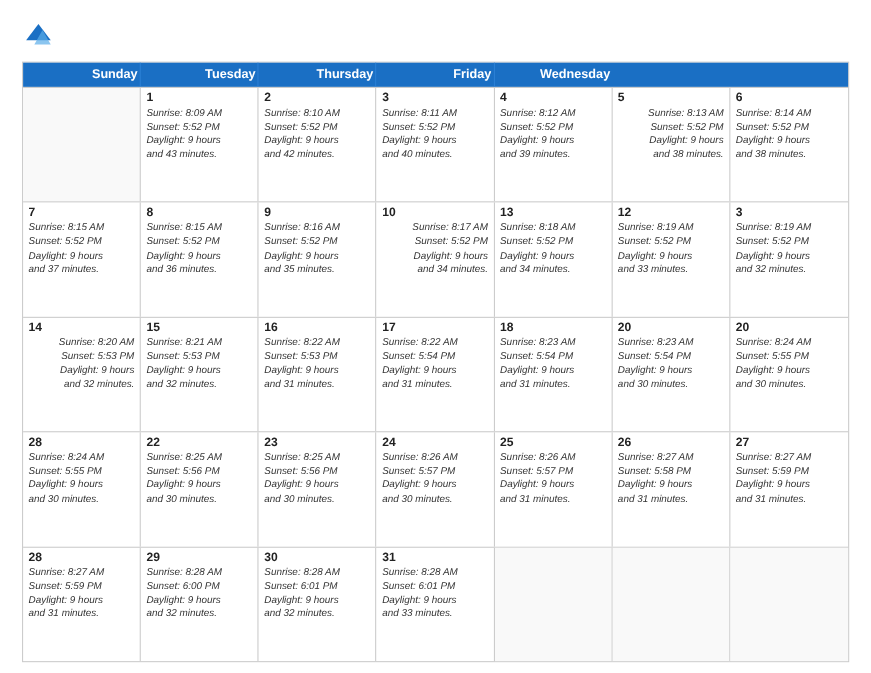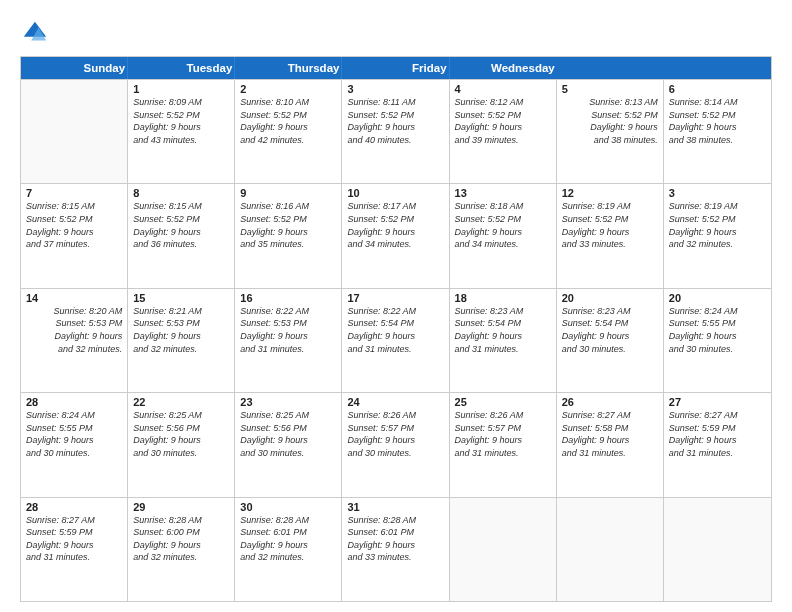--- a/index.html
+++ b/index.html
@@ -198,21 +198,21 @@
           </div>
           <div class="cal-cell">
             <span class="day-num">9</span>
             <div class="day-info" style="white-space: pre-line;">Sunrise: 8:16 AM
 Sunset: 5:52 PM
 Daylight: 9 hours
 and 35 minutes.</div>
           </div>
           <div class="cal-cell">
             <span class="day-num">10</span>
-            <div class="day-info" style="white-space: pre-line;">Sunrise: 8:17 AM
+            <div class="day-info" style="white-space: pre-line; text-align: right;">Sunrise: 8:17 AM
 Sunset: 5:52 PM
 Daylight: 9 hours
 and 34 minutes.</div>
           </div>
           <div class="cal-cell">
             <span class="day-num">13</span>
             <div class="day-info" style="white-space: pre-line;">Sunrise: 8:18 AM
 Sunset: 5:52 PM
 Daylight: 9 hours
 and 34 minutes.</div>

